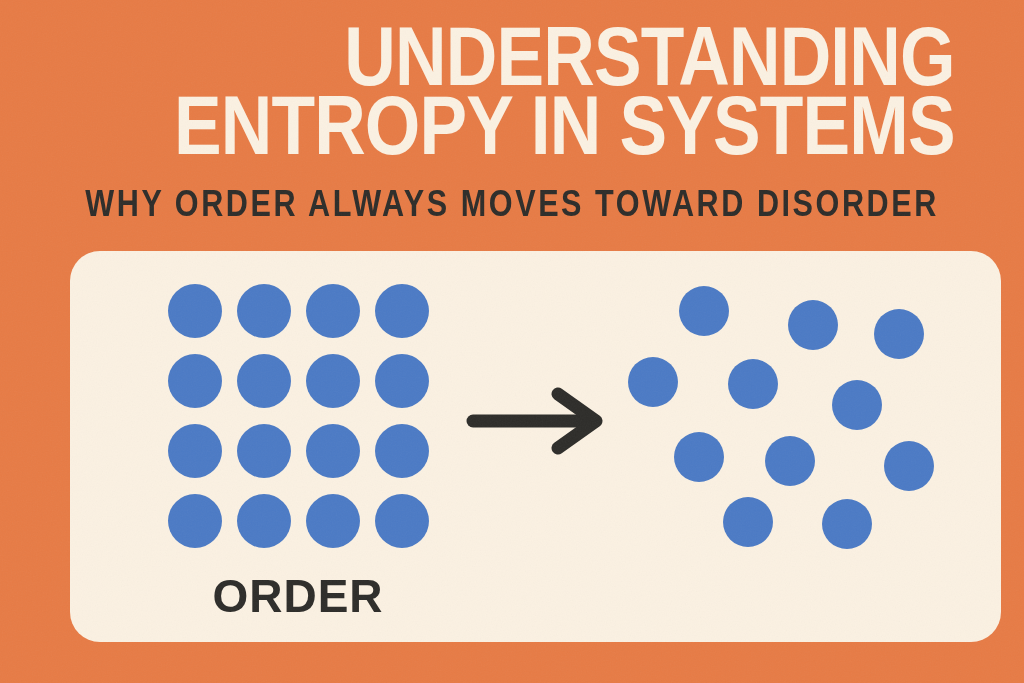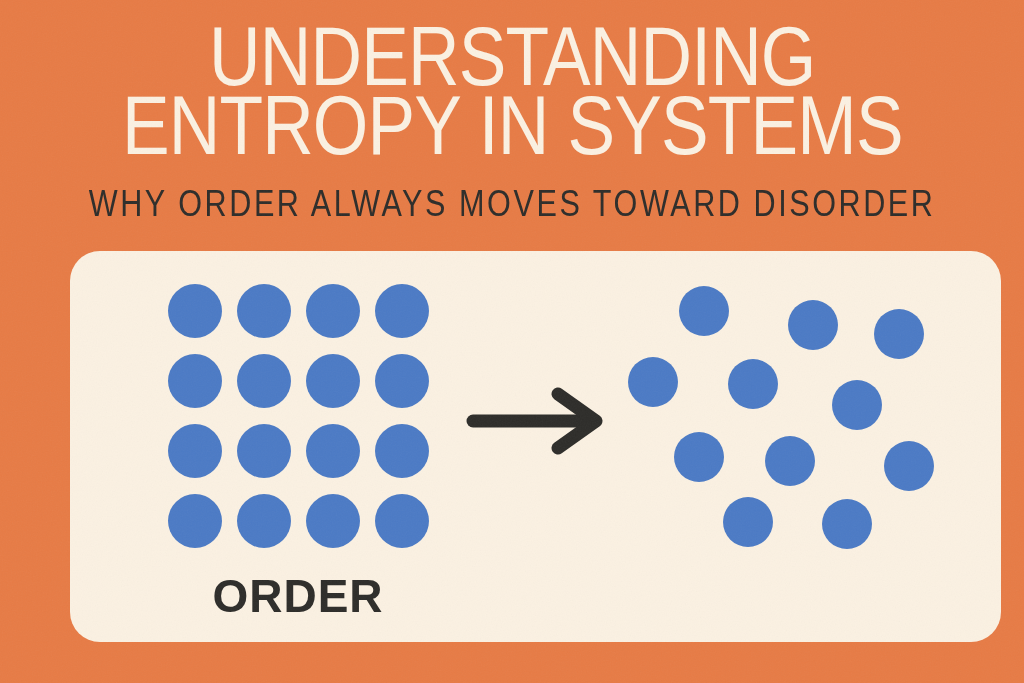--- a/index.html
+++ b/index.html
@@ -16,43 +16,43 @@
     height: 683px;
     background: var(--bg, #E77B45);
     overflow: hidden;
   }
   
   .title {
     position: absolute;
     top: 22px;
     left: 0;
     width: 1024px;
-    text-align: center;
+    text-align: right;
     color: var(--cream, #FBF1E2);
-    font-weight: 400;
+    font-weight: 700;
     font-size: 84px;
     line-height: 69px;
     letter-spacing: -1px;
     margin: 0;
   }
   .condense {
     display: inline-block;
     transform: scaleX(0.85);
     transform-origin: 50% 50%;
     white-space: nowrap;
   }
   .title-line { display: block; white-space: nowrap; }
   .subtitle {
     position: absolute;
     top: 183px;
     left: 0;
     width: 1024px;
     text-align: center;
     color: var(--ink, #2D2C29);
-    font-weight: 400;
+    font-weight: 700;
     font-size: 36px;
     line-height: 42px;
     margin: 0;
   }
   .subtitle .condense { letter-spacing: 3px; }
   
   .panel {
     position: absolute;
     left: 42px;
     top: 251px;

